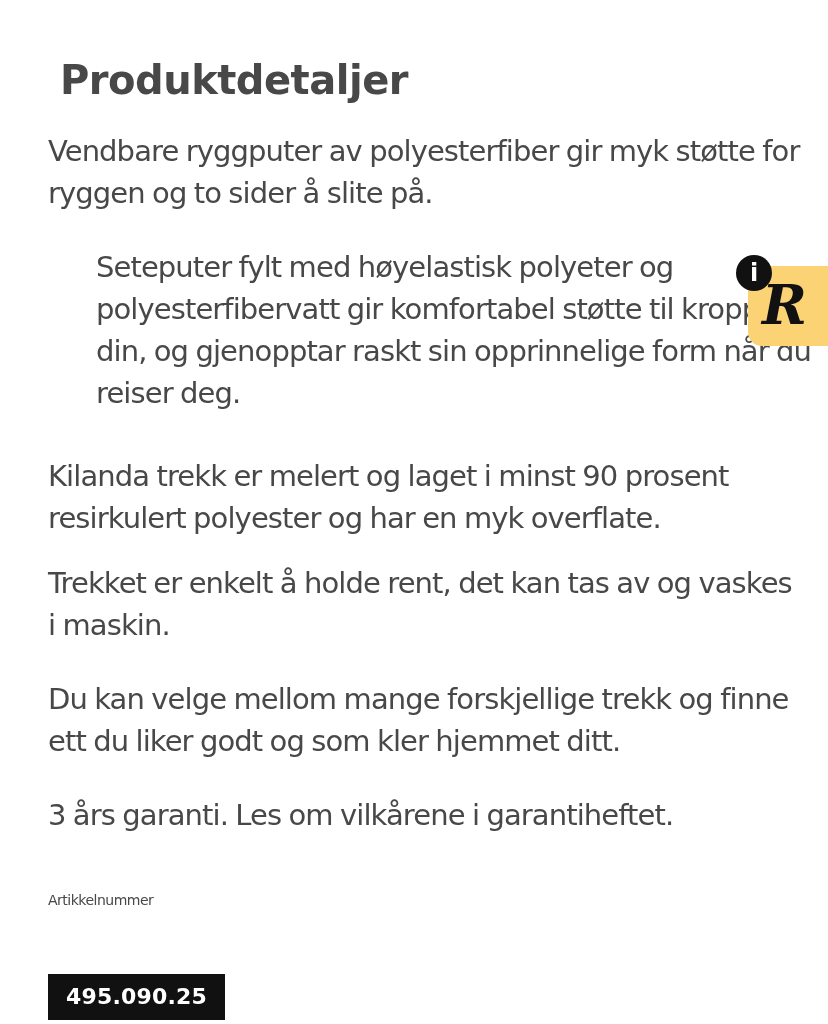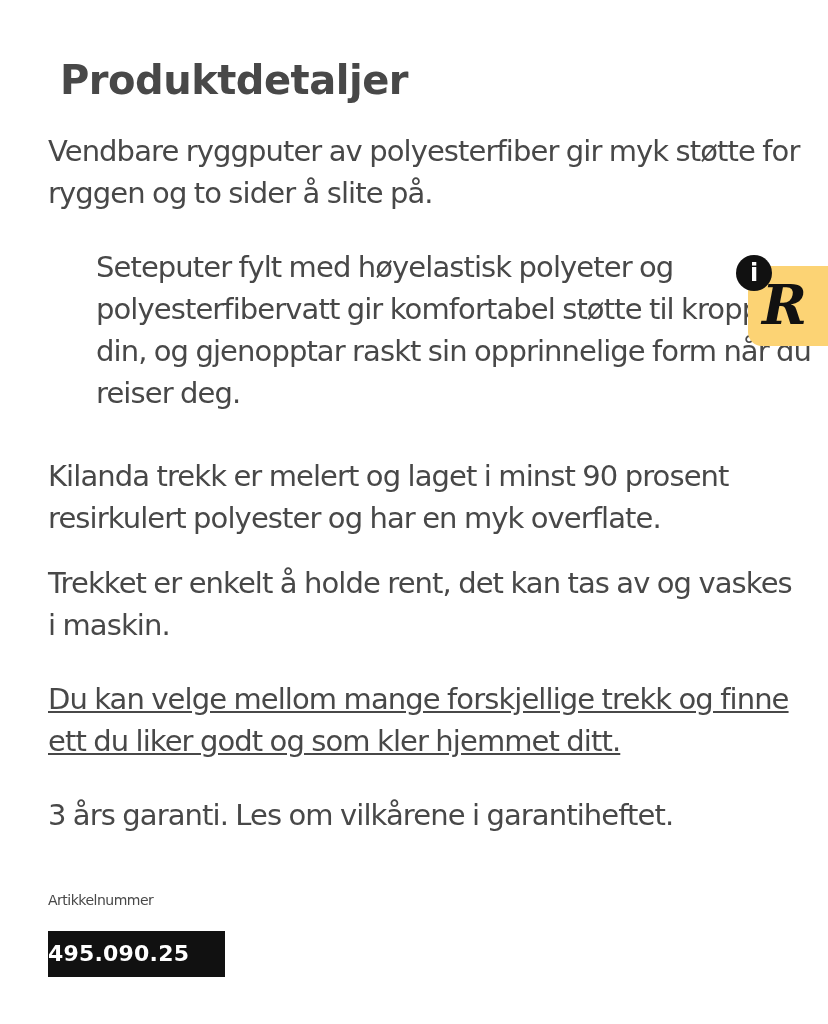--- a/index.html
+++ b/index.html
@@ -43,28 +43,29 @@
       left: 48px;
       top: 884px;
       font-size: 14px;
       line-height: 32px;
       color: #484848;
       letter-spacing: -0.5px;
     }
     .article-number {
       position: absolute;
       left: 48px;
-      top: 931px;
+      top: 974px;
       width: 177px;
       height: 46px;
       background: #111111;
       color: #ffffff;
       font-weight: bold;
       font-size: 22px;
       line-height: 46px;
+      text-align: center;
       letter-spacing: 0.2px;
     }
     .widget {
       position: absolute;
       left: 748px;
       top: 266px;
       width: 80px;
       height: 80px;
       background: #fcd374;
       border-radius: 14px 0 0 14px;
@@ -106,21 +107,21 @@
 <p class="para" style="top:130px;">Vendbare ryggputer av polyesterfiber gir myk støtte for
 ryggen og to sider å slite på.</p>
 <p class="para" style="top:246px;margin-left:48px;">Seteputer fylt med høyelastisk polyeter og
 polyesterfibervatt gir komfortabel støtte til kroppen
 din, og gjenopptar raskt sin opprinnelige form når du
 reiser deg.</p>
 <p class="para" style="top:455px;">Kilanda trekk er melert og laget i minst 90 prosent
 resirkulert polyester og har en myk overflate.</p>
 <p class="para" style="top:562px;">Trekket er enkelt å holde rent, det kan tas av og vaskes
 i maskin.</p>
-<p class="para" style="top:678px;text-decoration:underline;">Du kan velge mellom mange forskjellige trekk og finne
+<p class="para" style="top:678px;">Du kan velge mellom mange forskjellige trekk og finne
 ett du liker godt og som kler hjemmet ditt.</p>
 <p class="para" style="top:794px;">3 års garanti. Les om vilkårene i garantiheftet.</p>
 
 <div class="article-label">Artikkelnummer</div>
 <div class="article-number">495.090.25</div>
 
 <div class="widget">
   <span class="widget-r">R</span>
 </div>
 <div class="info-badge">i</div>

